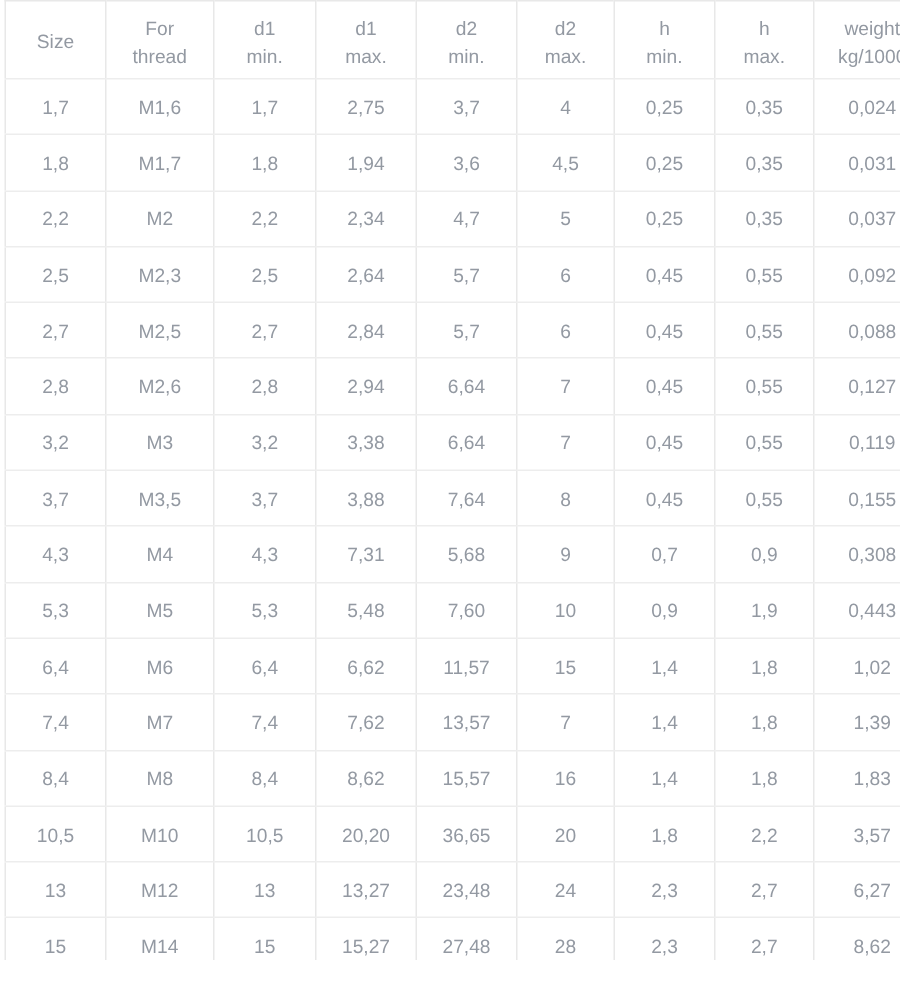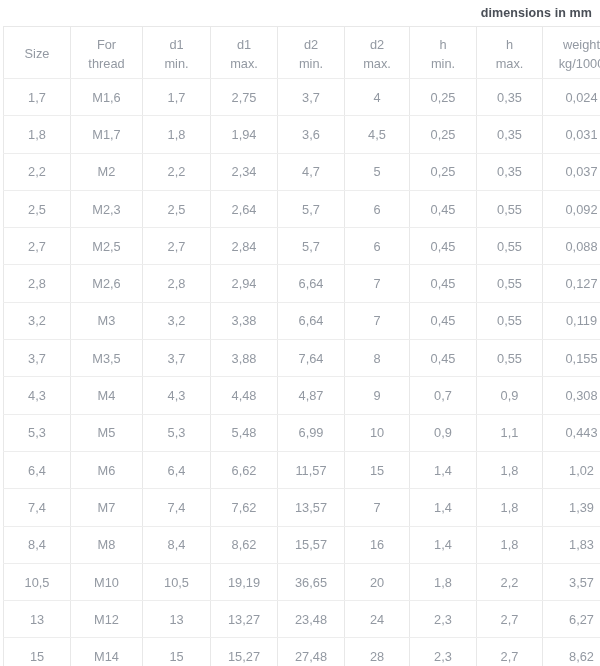--- a/index.html
+++ b/index.html
@@ -86,23 +86,20 @@
   }
   table.spec tbody td {
     height: 37.3px;
   }
 </style>
 </head>
 <body>
 
 <div class="page">
 
-  <div class="caption-row">
-    <div class="caption">dimensions in mm</div>
-  </div>
 
   <div class="table-wrap">
     <table class="spec">
       <colgroup>
         <col class="c0">
           <col class="c1">
           <col class="c2">
           <col class="c3">
           <col class="c4">
         <col class="c5">
@@ -236,36 +233,36 @@
             <td>7,64</td>
             <td>8</td>
             <td>0,45</td>
             <td>0,55</td>
             <td>0,155</td>
           </tr>
           <tr>
             <td>4,3</td>
             <td>M4</td>
             <td>4,3</td>
-            <td>4,48</td>
-            <td>4,87</td>
+            <td>7,31</td>
+            <td>5,68</td>
             <td>9</td>
             <td>0,7</td>
             <td>0,9</td>
             <td>0,308</td>
           </tr>
           <tr>
             <td>5,3</td>
             <td>M5</td>
             <td>5,3</td>
             <td>5,48</td>
-            <td>6,99</td>
+            <td>7,60</td>
             <td>10</td>
             <td>0,9</td>
-            <td>1,1</td>
+            <td>1,9</td>
             <td>0,443</td>
           </tr>
           <tr>
             <td>6,4</td>
             <td>M6</td>
             <td>6,4</td>
             <td>6,62</td>
             <td>11,57</td>
             <td>15</td>
             <td>1,4</td>
@@ -291,21 +288,21 @@
             <td>15,57</td>
             <td>16</td>
             <td>1,4</td>
             <td>1,8</td>
             <td>1,83</td>
           </tr>
           <tr>
             <td>10,5</td>
             <td>M10</td>
             <td>10,5</td>
-            <td>19,19</td>
+            <td>20,20</td>
             <td>36,65</td>
             <td>20</td>
             <td>1,8</td>
             <td>2,2</td>
             <td>3,57</td>
           </tr>
           <tr>
             <td>13</td>
             <td>M12</td>
             <td>13</td>

